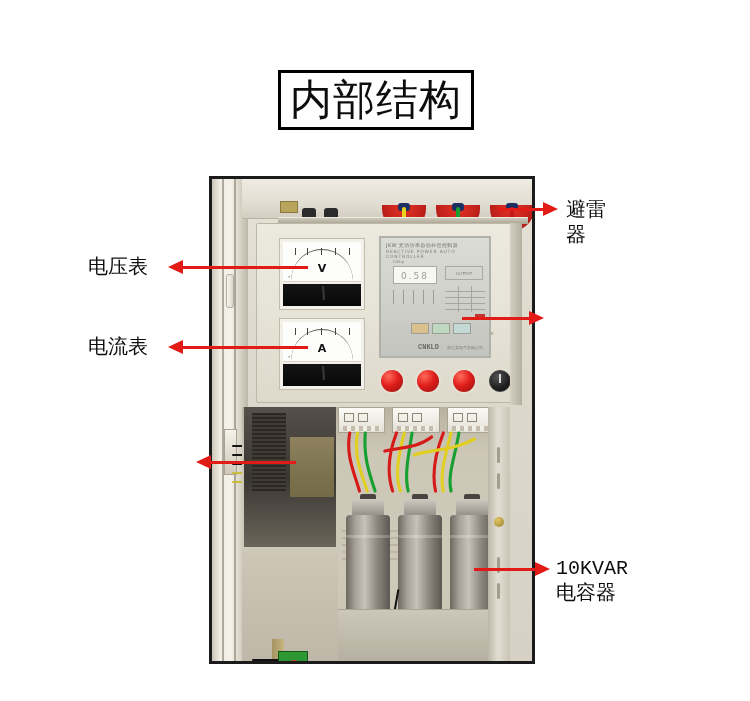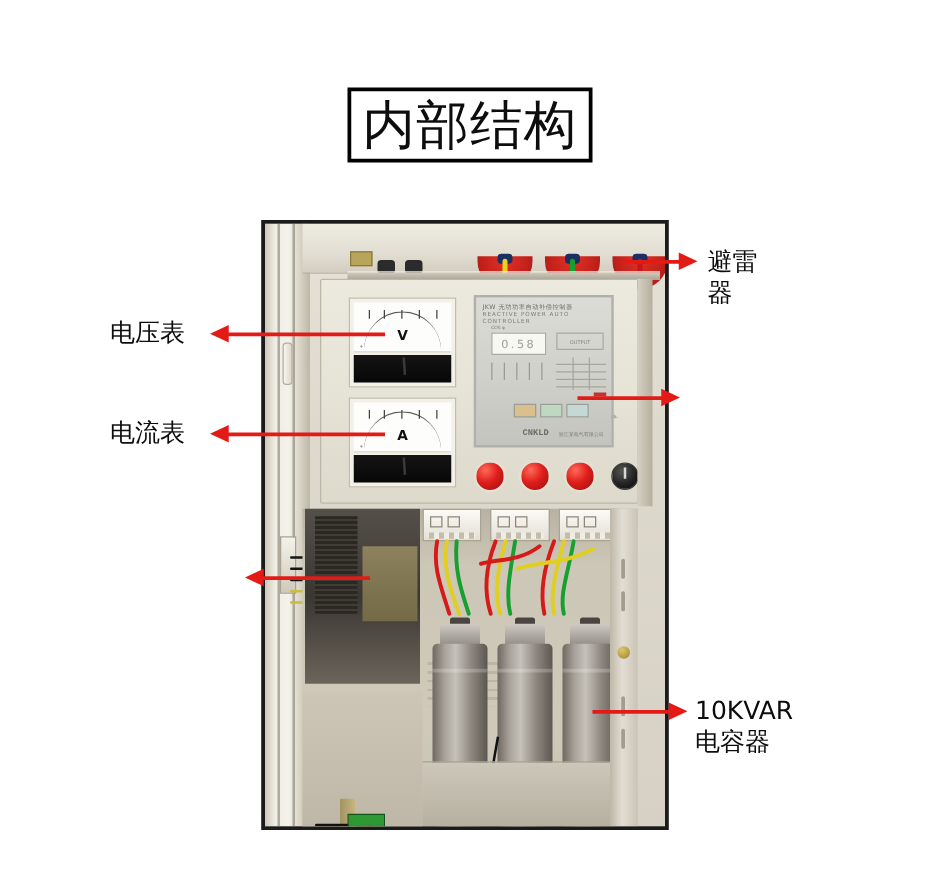--- a/index.html
+++ b/index.html
@@ -461,15 +461,15 @@
 
   <div class="arrow left" style="left:196px;top:455px;width:100px;">
     <div class="head"></div>
       <div class="shaft"></div>
   </div>
 
   <div class="arrow right" style="left:474px;top:562px;width:76px;">
     <div class="shaft"></div>
       <div class="head"></div>
   </div>
-  <div class="label" style="left:556px;top:556px;">10KVAR 电容器</div>
+  <div class="label" style="left:556px;top:556px;font-family:Liberation Mono, monospace;">10KVAR 电容器</div>
 
 </div>
 
 </body></html>

